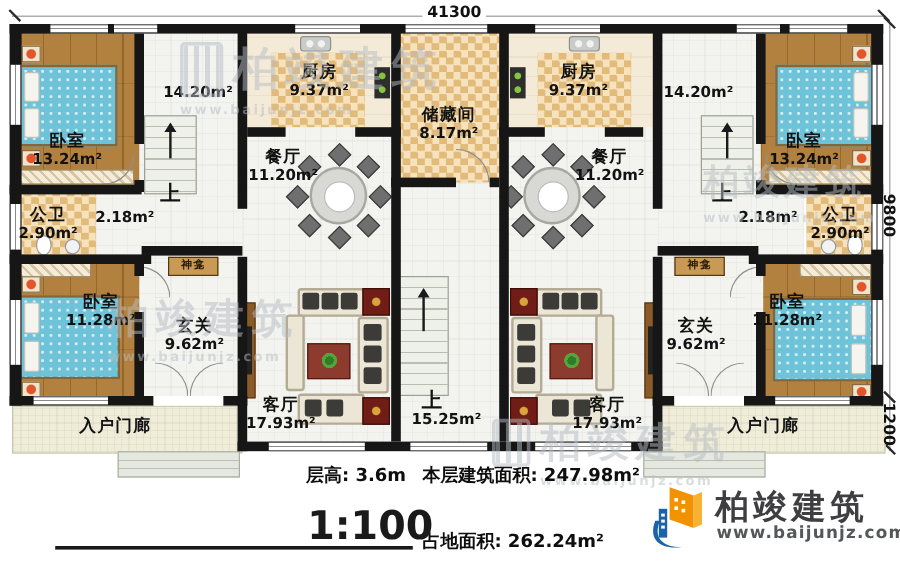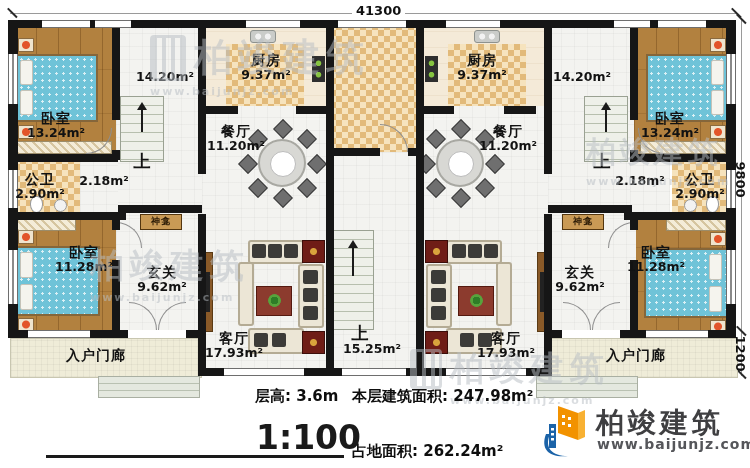--- a/index.html
+++ b/index.html
@@ -323,20 +323,24 @@
       <span class="ar">14.20m²</span>
     </div>
   <div class="rl" style="left:266px;top:52px;">
       <span class="nm">厨房</span>
       <span class="ar">9.37m²</span>
     </div>
   <div class="rl" style="left:236px;top:123px;">
       <span class="nm">餐厅</span>
       <span class="ar">11.20m²</span>
     </div>
+  <div class="rl" style="left:374px;top:88px;">
+      <span class="nm">储藏间</span>
+      <span class="ar">8.17m²</span>
+    </div>
   <div class="rl" style="left:40px;top:171px;">
       <span class="nm">公卫</span>
       <span class="ar">2.90m²</span>
     </div>
   <div class="rl" style="left:104px;top:174px;">
       <span class="ar">2.18m²</span>
     </div>
   <div class="rl" style="left:84px;top:244px;">
       <span class="nm">卧室</span>
       <span class="ar">11.28m²</span>

